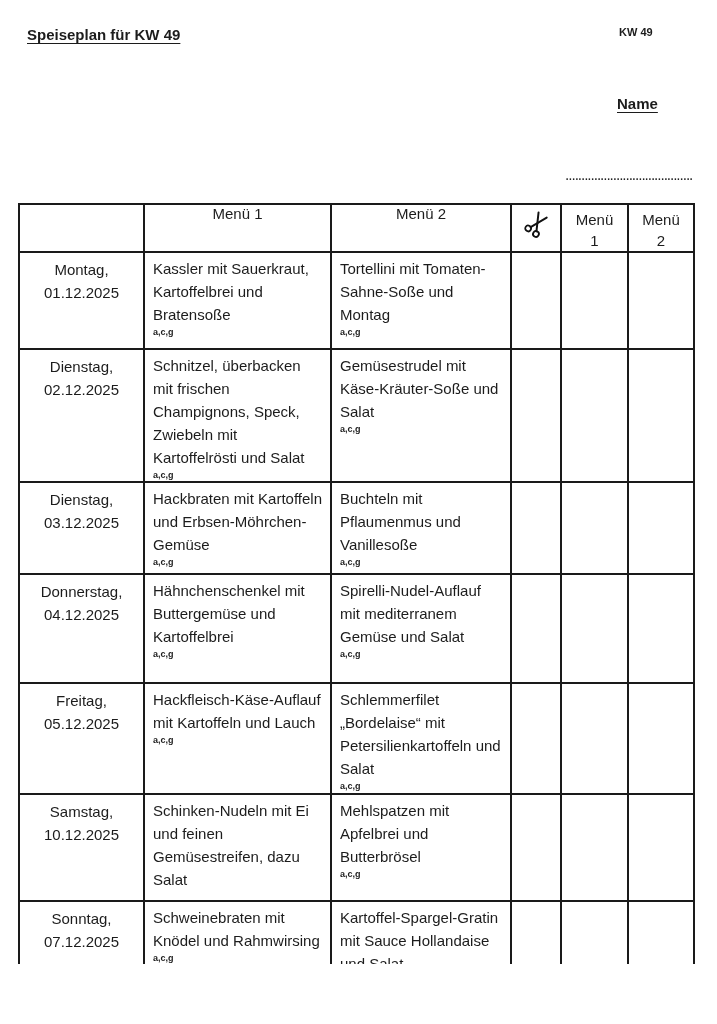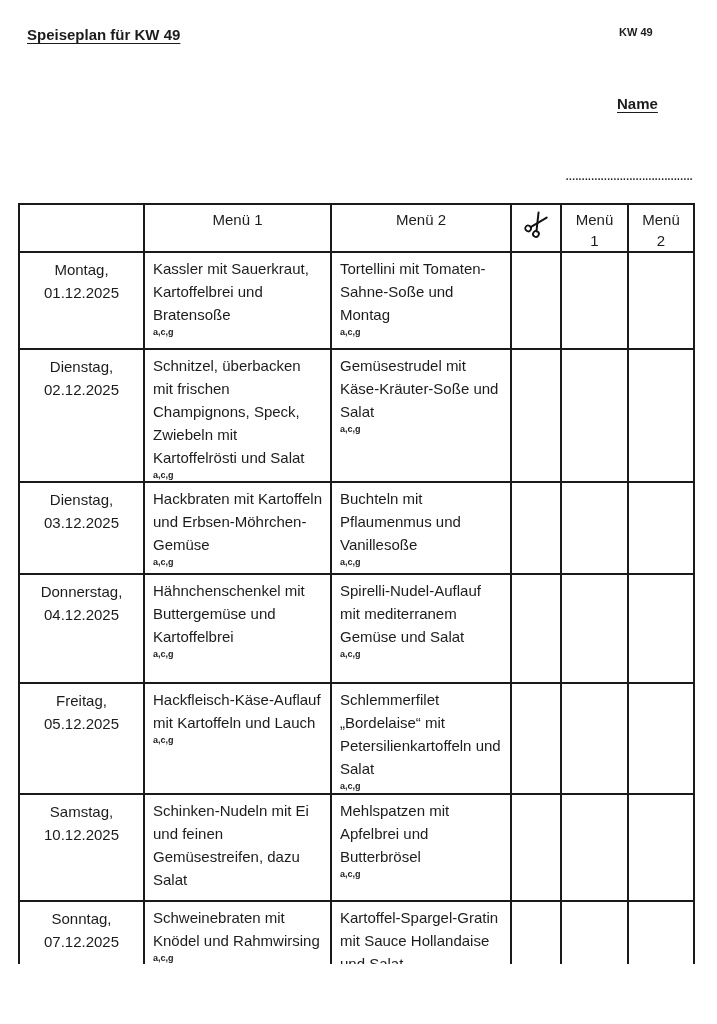--- a/index.html
+++ b/index.html
@@ -51,21 +51,21 @@
   .menu-table thead tr { height: 45px; }
   .menu-table tbody tr:nth-child(1) { height: 97px; }
   .menu-table tbody tr:nth-child(2) { height: 131px; }
   .menu-table tbody tr:nth-child(3) { height: 92px; }
   .menu-table tbody tr:nth-child(4) { height: 109px; }
   .menu-table tbody tr:nth-child(5) { height: 111px; }
   .menu-table tbody tr:nth-child(6) { height: 107px; }
   .menu-table tbody tr:nth-child(7) { height: 95px; }
   th.menu-head {
     font-weight: normal; font-size: 15px;
-    text-align: center; padding-top: 6px;
+    text-align: center; 
   }
   th.small-head {
     font-weight: normal; font-size: 15px;
     text-align: center; line-height: 21px; padding-top: 4px; border-radius: 10px;
   }
   th.cut-head { text-align: center; padding-top: 6px; }
   td.day {
     text-align: center; font-weight: normal;
     font-size: 15px; line-height: 23px;
     padding-top: 5px;

